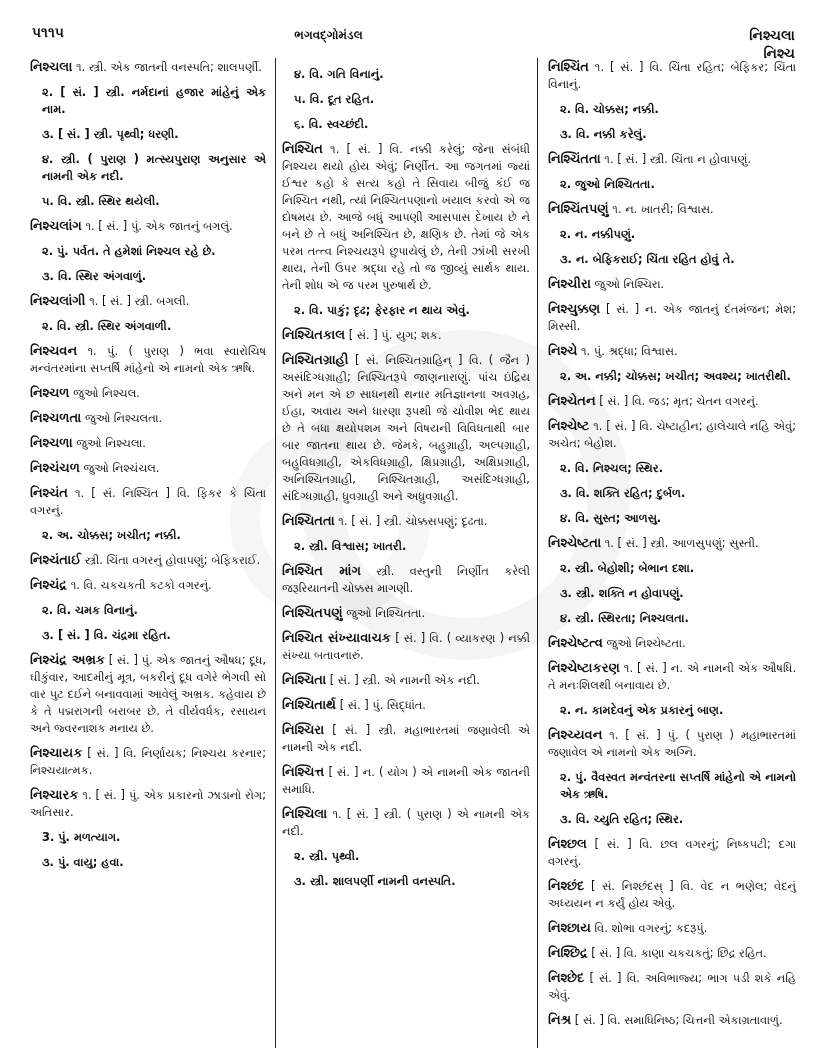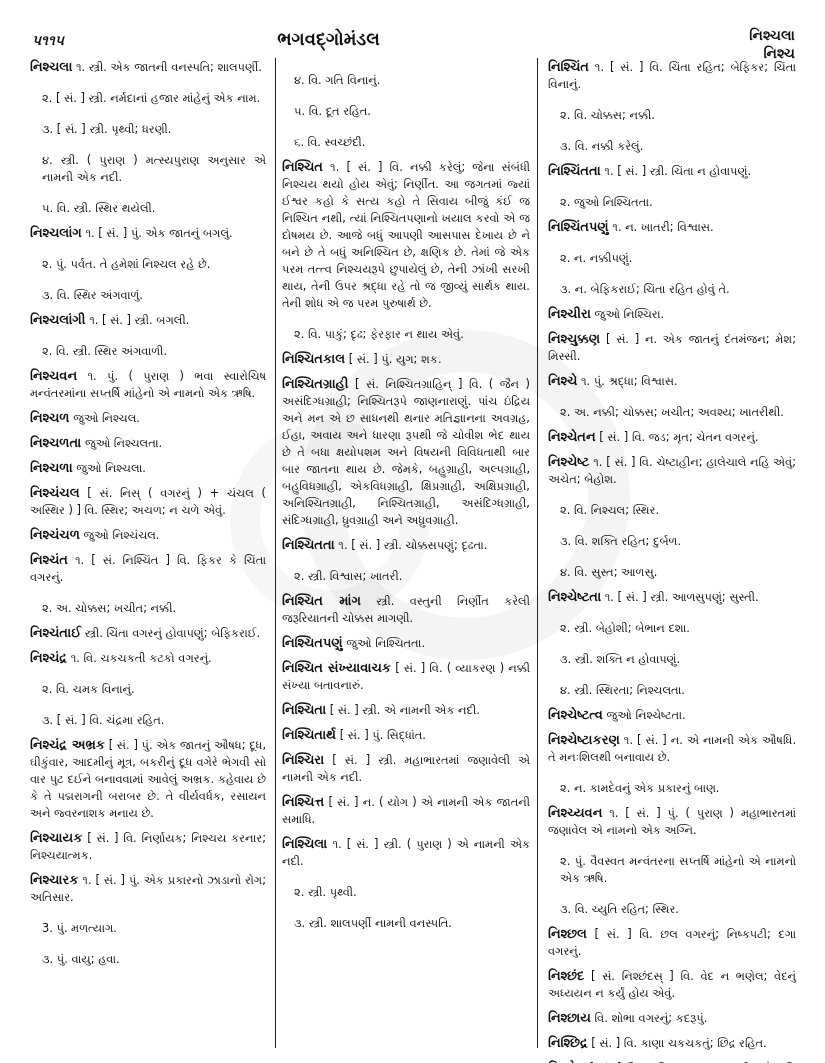--- a/index.html
+++ b/index.html
@@ -1,22 +1,22 @@
 <!DOCTYPE html>
 <html><head>
 <meta charset="utf-8">
 <style>
   html, body { margin:0; padding:0; }
   body {
     width:825px; height:1063px; background:#ffffff; position:relative; overflow:hidden;
     font-family:"DejaVu Sans", "Liberation Sans", sans-serif; color:#111;
   }
   .header { position:absolute; left:0; top:0; width:825px; height:56px; }
-  .page-num { position:absolute; left:32px; top:32px; font-size:14px; font-weight:bold;font-style:italic; }
-  .running-title { position:absolute; left:0; width:657px; top:28px; text-align:center; font-size:18px; font-weight:bold; }
+  .page-num { position:absolute; left:32px; top:24px; font-size:14px; font-weight:bold; }
+  .running-title { position:absolute; left:0; width:657px; top:28px; text-align:center; font-size:12px; font-weight:bold; }
   .guide { position:absolute; right:30px; top:26px; text-align:right; font-size:14px; font-weight:bold; line-height:18px; }
   .guide span { display:block; }
 
   .watermark {
     position:absolute; left:300px; top:330px; width:330px; height:330px; border-radius:50%;
     border:42px solid rgba(0,0,0,0.045); box-sizing:border-box; pointer-events:none;
   }
   .watermark2 {
     position:absolute; left:230px; top:420px; width:200px; height:200px; border-radius:50%;
     border:30px solid rgba(0,0,0,0.035); box-sizing:border-box; pointer-events:none;
@@ -25,21 +25,21 @@
   .col { position:absolute; top:58px; bottom:8px; font-size:11.4px; line-height:17px; }
   .col-1 { left:30px; width:236px; }
   .col-2 { left:282px; width:248px; }
   .col-3 { left:548px; width:248px; }
   .divider { position:absolute; top:58px; width:1px; background:#222; }
   .divider-1 { left:275px; height:990px; }
   .divider-2 { left:537px; height:990px; }
 
   .entry { margin:0 0 7px 0; text-align:justify; }
   .hw { font-weight:bold; font-size:13px; }
-  .sense { display:block; padding-left:12px; margin-top:14px; }
+  .sense { display:block; padding-left:12px; margin-top:8px;font-weight:bold; }
 </style>
 </head>
 <body>
 
 <div class="header">
   <div class="page-num">પ૧૧૫</div>
   <div class="running-title">ભગવદ્ગોમંડલ</div>
   <div class="guide">
     <span>નિશ્ચલા</span>
     <span>નિશ્ચ</span>
@@ -53,21 +53,20 @@
 <div class="divider divider-2"></div>
 
 <div class="col col-1">
     <div class="entry"><span class="hw">નિશ્ચલા</span> <span>૧. સ્ત્રી. એક જાતની વનસ્પતિ; શાલપર્ણી.</span><span class="sense">૨. [ સં. ] સ્ત્રી. નર્મદાનાં હજાર માંહેનું એક નામ.</span><span class="sense">૩. [ સં. ] સ્ત્રી. પૃથ્વી; ધરણી.</span><span class="sense">૪. સ્ત્રી. ( પુરાણ ) મત્સ્યપુરાણ અનુસાર એ નામની એક નદી.</span><span class="sense">૫. વિ. સ્ત્રી. સ્થિર થયેલી.</span></div>
     <div class="entry"><span class="hw">નિશ્ચલાંગ</span> <span>૧. [ સં. ] પું. એક જાતનું બગલું.</span><span class="sense">૨. પું. પર્વત. તે હમેશાં નિશ્ચલ રહે છે.</span><span class="sense">૩. વિ. સ્થિર અંગવાળું.</span></div>
     <div class="entry"><span class="hw">નિશ્ચલાંગી</span> <span>૧. [ સં. ] સ્ત્રી. બગલી.</span><span class="sense">૨. વિ. સ્ત્રી. સ્થિર અંગવાળી.</span></div>
     <div class="entry"><span class="hw">નિશ્ચવન</span> <span>૧. પું. ( પુરાણ ) ભવા સ્વારોચિષ મન્વંતરમાંના સપ્તર્ષિ માંહેનો એ નામનો એક ઋષિ.</span></div>
     <div class="entry"><span class="hw">નિશ્ચળ</span> <span>જુઓ નિશ્ચલ.</span></div>
     <div class="entry"><span class="hw">નિશ્ચળતા</span> <span>જુઓ નિશ્ચલતા.</span></div>
     <div class="entry"><span class="hw">નિશ્ચળા</span> <span>જુઓ નિશ્ચલા.</span></div>
-    <div class="entry"><span class="hw">નિશ્ચંચલ</span> <span>[ સં. નિસ્ ( વગરનું ) + ચંચલ ( અસ્થિર ) ] વિ. સ્થિર; અચળ; ન ચળે એવું.</span></div>
     <div class="entry"><span class="hw">નિશ્ચંચળ</span> <span>જુઓ નિશ્ચંચલ.</span></div>
     <div class="entry"><span class="hw">નિશ્ચંત</span> <span>૧. [ સં. નિશ્ચિંત ] વિ. ફિકર કે ચિંતા વગરનું.</span><span class="sense">૨. અ. ચોક્કસ; ખચીત; નક્કી.</span></div>
     <div class="entry"><span class="hw">નિશ્ચંતાઈ</span> <span>સ્ત્રી. ચિંતા વગરનું હોવાપણું; બેફિકરાઈ.</span></div>
     <div class="entry"><span class="hw">નિશ્ચંદ્ર</span> <span>૧. વિ. ચકચકતી કટકો વગરનું.</span><span class="sense">૨. વિ. ચમક વિનાનું.</span><span class="sense">૩. [ સં. ] વિ. ચંદ્રમા રહિત.</span></div>
     <div class="entry"><span class="hw">નિશ્ચંદ્ર અભ્રક</span> <span>[ સં. ] પું. એક જાતનું ઔષધ; દૂધ, ઘીકુંવાર, આદમીનું મૂત્ર, બકરીનું દૂધ વગેરે ભેગવી સો વાર પુટ દઈને બનાવવામાં આવેલું અભ્રક. કહેવાય છે કે તે પદ્મરાગની બરાબર છે. તે વીર્યવર્ધક, રસાયન અને જ્વરનાશક મનાય છે.</span></div>
     <div class="entry"><span class="hw">નિશ્ચાયક</span> <span>[ સં. ] વિ. નિર્ણાયક; નિશ્ચય કરનાર; નિશ્ચયાત્મક.</span></div>
     <div class="entry"><span class="hw">નિશ્ચારક</span> <span>૧. [ સં. ] પું. એક પ્રકારનો ઝાડાનો રોગ; અતિસાર.</span><span class="sense">3. પું. મળત્યાગ.</span><span class="sense">૩. પું. વાયુ; હવા.</span></div>
   </div>
 <div class="col col-2">
     <div class="entry">

